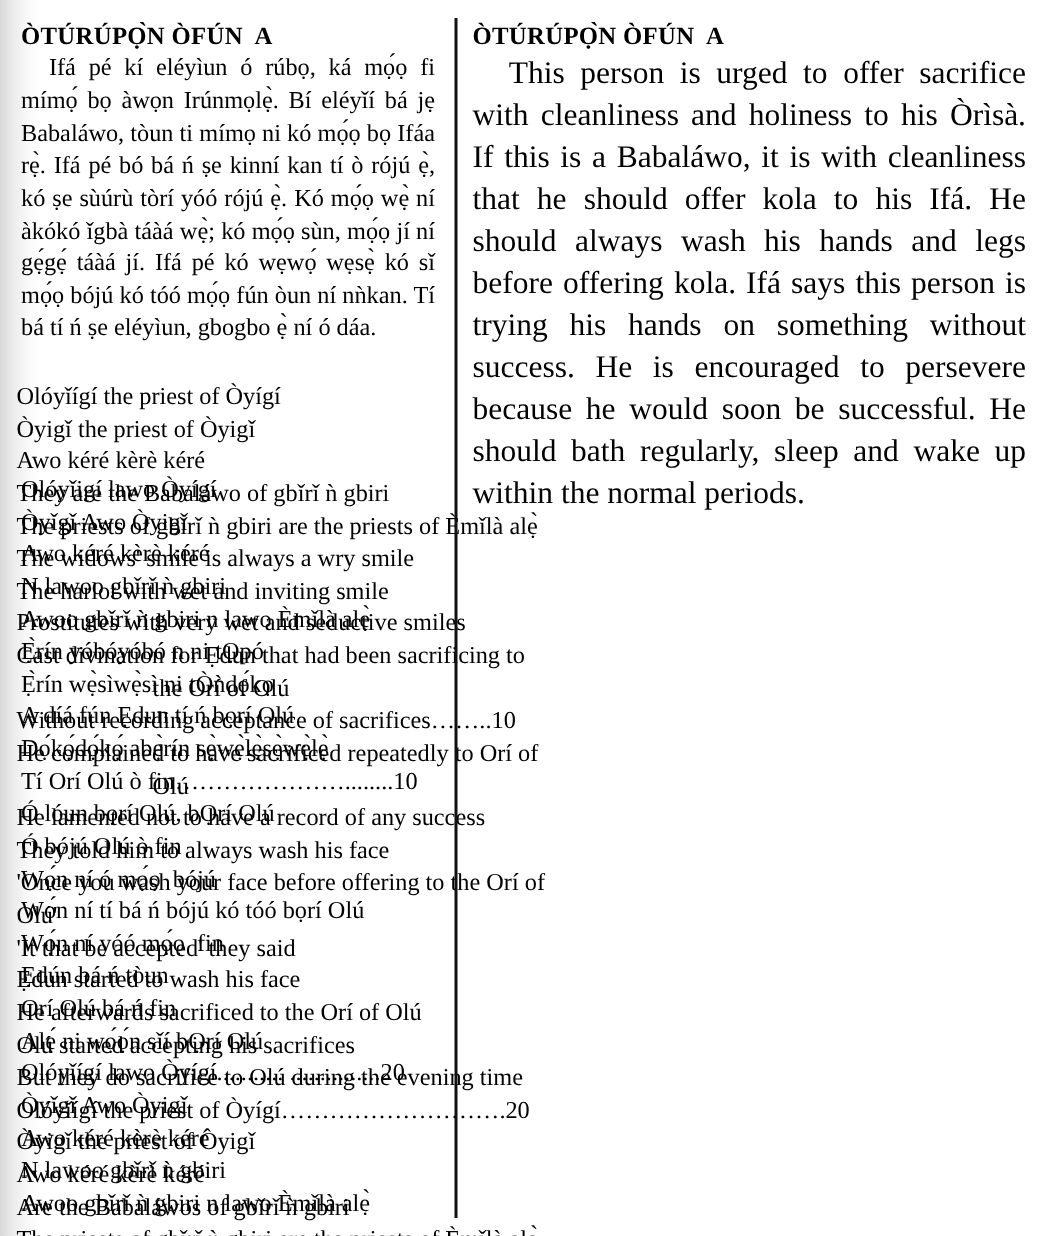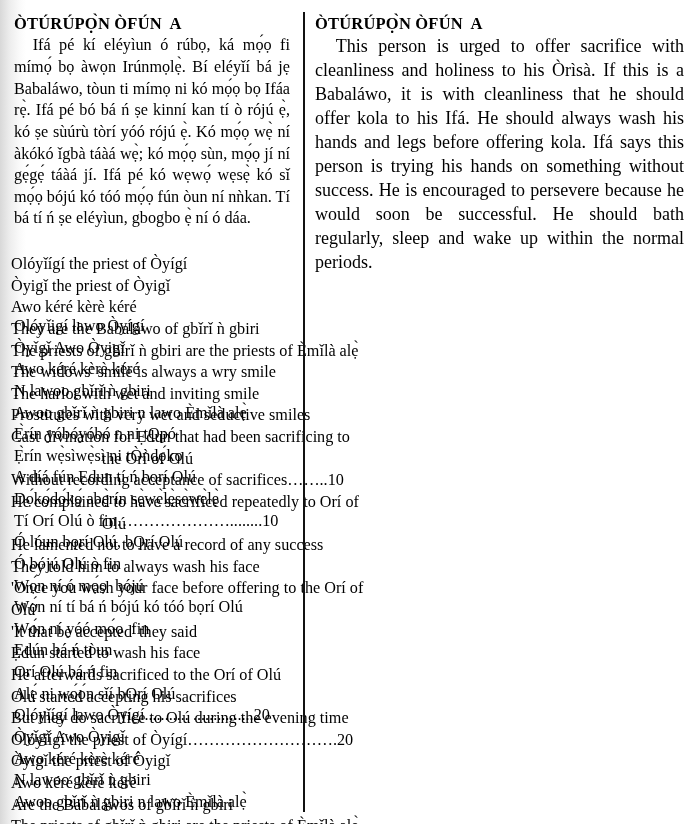--- a/index.html
+++ b/index.html
@@ -86,21 +86,21 @@
   .prose {
     margin: 0;
     text-align: justify;
     text-justify: inter-word;
     font-size: 16.2px;
     line-height: 1.335;
     text-indent: 1.15em;
     hyphens: none;
   }
   .col-english .prose {
-    font-size: 18px;
+    font-size: 21px;
     line-height: 1.33;
   }
 
   .verse {
     margin: 0;
     padding: 0;
     list-style: none;
   }
   .verse li {
     font-size: 16.2px;

